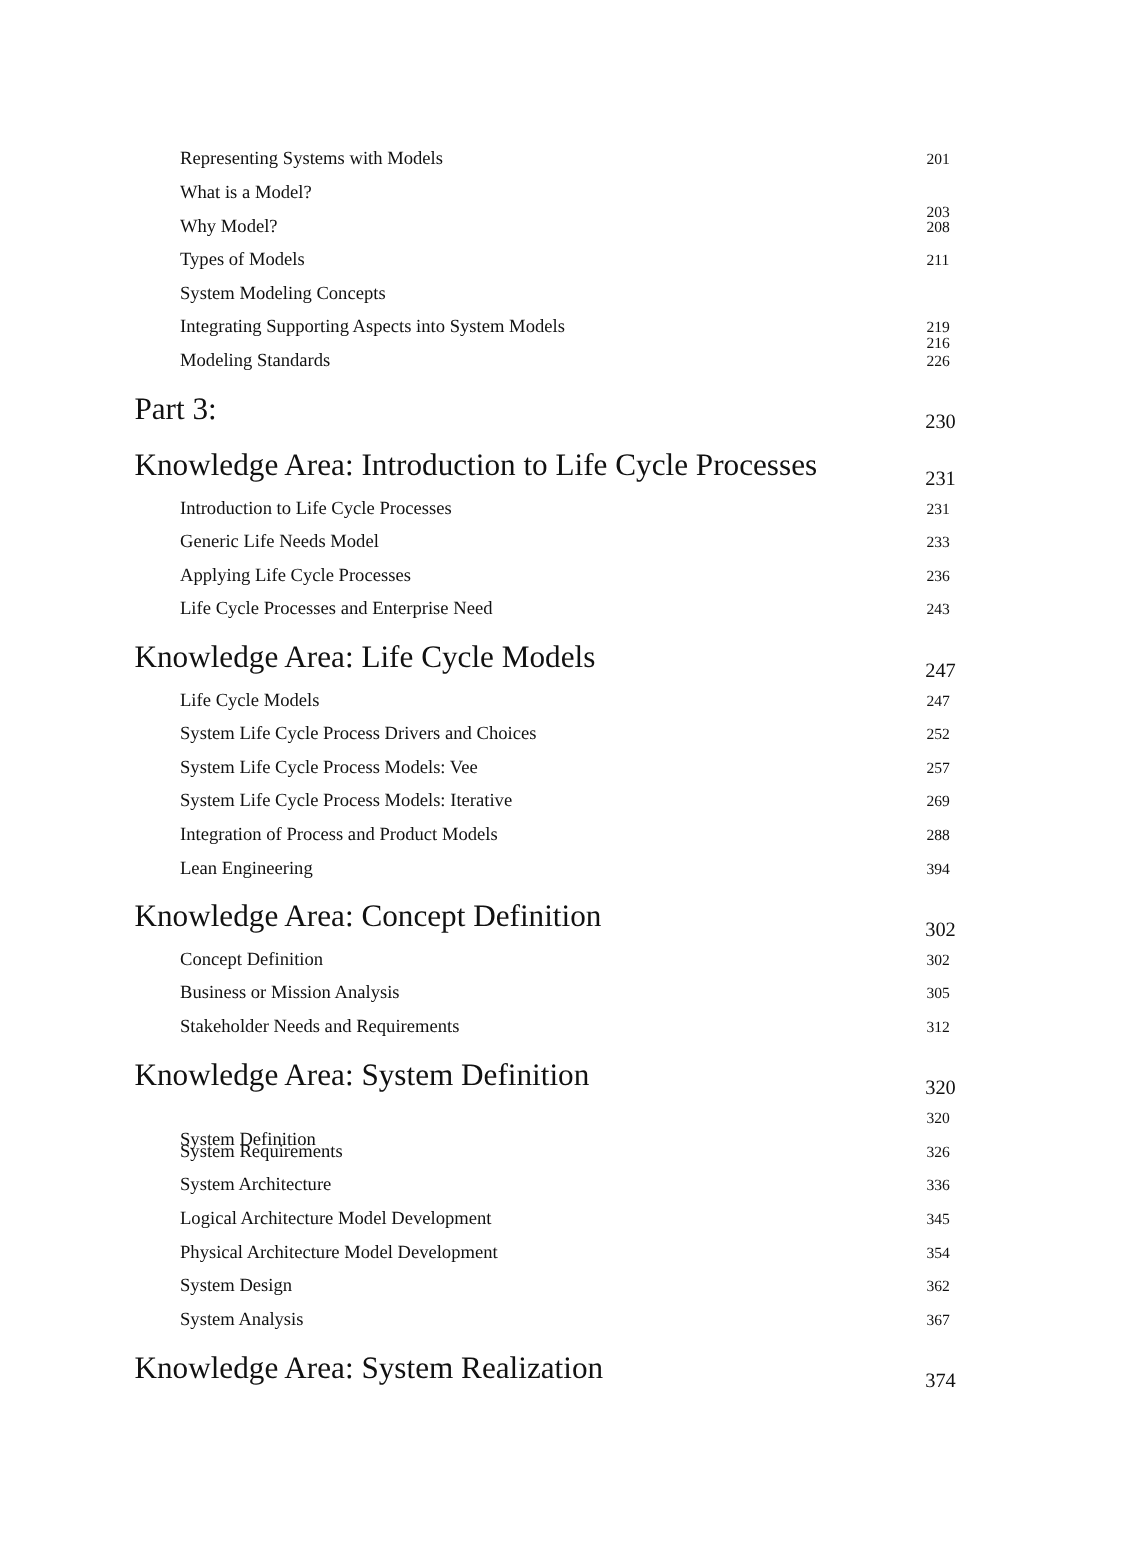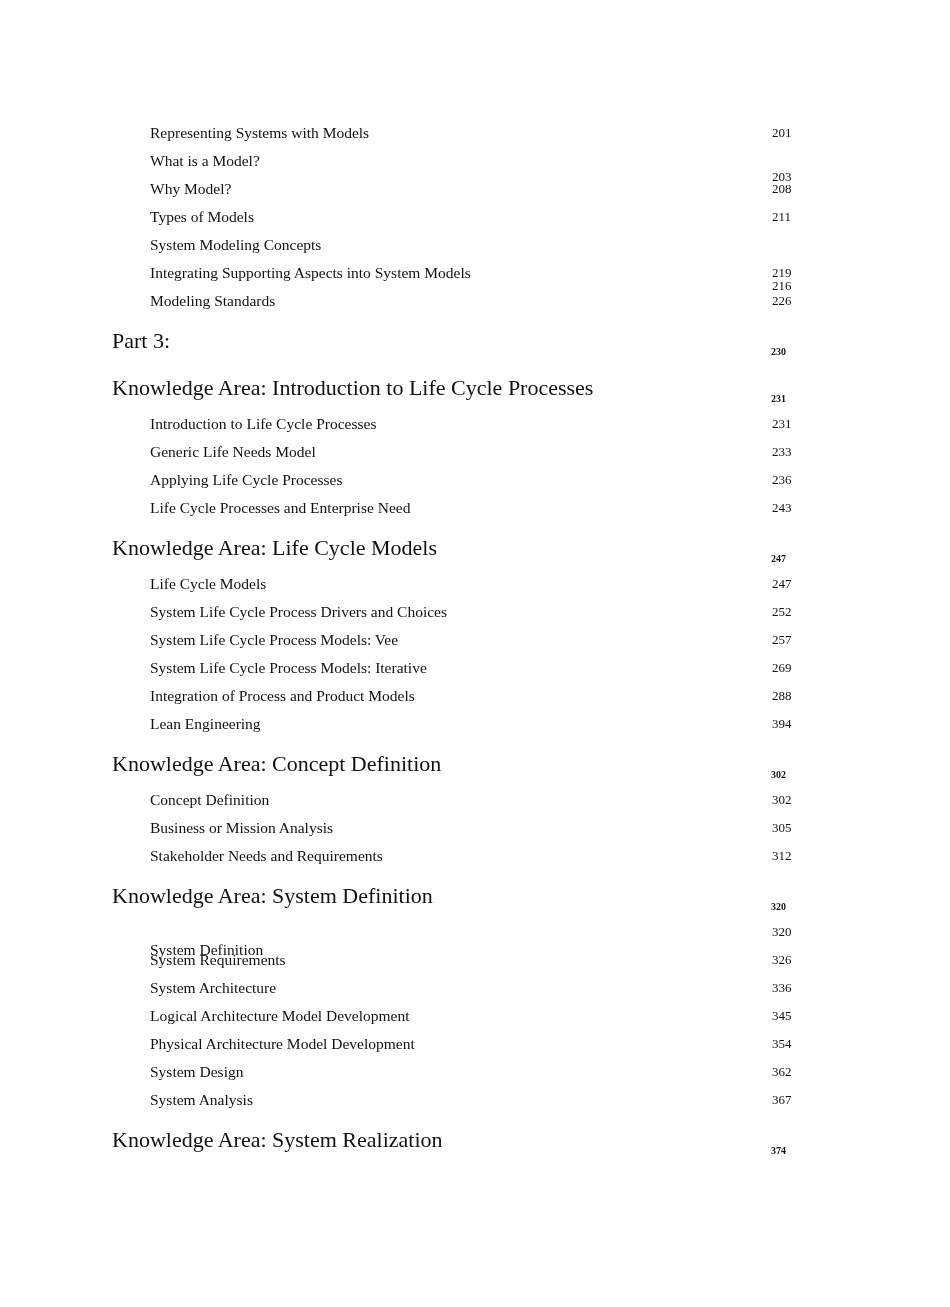--- a/index.html
+++ b/index.html
@@ -10,24 +10,24 @@
     }
     #toc { position: absolute; left: 0; top: 0; width: 950px; }
     .row { position: absolute; left: 0; width: 950px; }
     .entry-title {
       position: absolute; left: 150px; font-size: 15.5px; white-space: nowrap; line-height: 18px;
     }
     .entry-page {
       position: absolute; left: 772px; font-size: 13px; line-height: 18px;
     }
     .head-title {
-      position: absolute; left: 112px; font-size: 22px; white-space: nowrap; line-height: 26px;
+      position: absolute; left: 112px; font-size: 26px; white-space: nowrap; line-height: 26px;
     }
     .head-page {
-      position: absolute; left: 771px; font-size: 10px; font-weight: bold; line-height: 18px;
+      position: absolute; left: 771px; font-size: 17px; font-weight: normal; line-height: 18px;
     }
   </style>
 </head>
 <body>
 
 <div id="toc">
     <div class="row" style="top: 124px;">
       <span class="entry-title" style="top: 0px;">Representing Systems with Models</span>
       <span class="entry-page" style="top: 0px;">201</span>
     </div>

